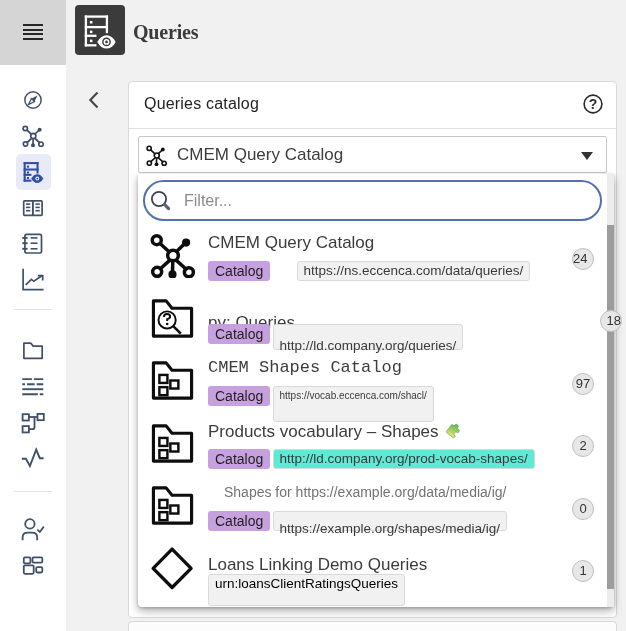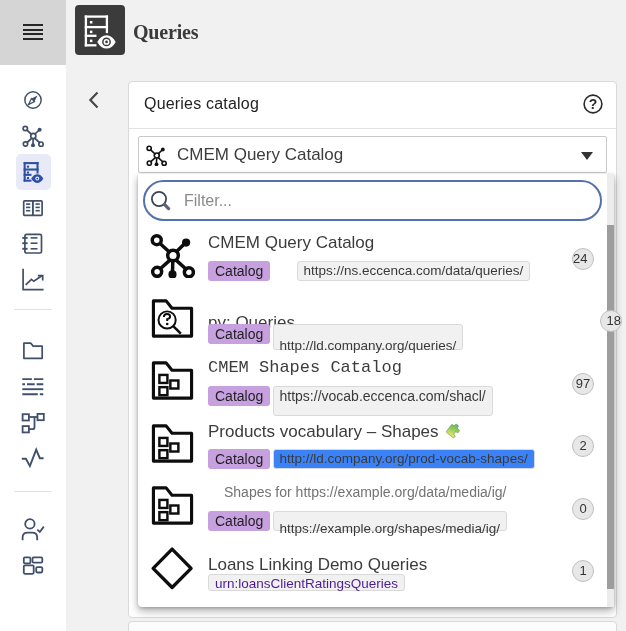--- a/index.html
+++ b/index.html
@@ -251,52 +251,52 @@
 <div class="abs" style="left:208px; top:313px; font-size:17px; color:#3c3c3c; line-height:19px;">pv: Queries</div>
 <div class="abs" style="left:208px; top:323.5px; height:20px; background:#c7a0e0; border-radius:3px; font-size:14px; font-weight:500; color:#1f1f1f; line-height:20px; padding:0 7px;">Catalog</div>
 <div class="abs" style="left:272.5px; top:323.5px; height:20px; background:#f1f1f1; border:1px solid #d9d9d9; border-radius:3px; font-size:13.5px; color:#3a3a3a; line-height:18.5px; padding:12px 6px;">http://ld.company.org/queries/</div>
 <div class="abs" style="left:572px; top:310px; width:22px; height:22px; background:#e7e7e7; border:1px solid #c0c0c0; border-radius:50%; font-size:13px; color:#333; line-height:20.5px; text-align:right;margin-left:28px;">18</div>
 
 <svg class="abs" style="left:150px; top:358px;" width="45" height="45" viewBox="0 0 46 46">
     <use href="#foldershapes"></use>
   </svg>
 <div class="abs" style="left:208px; top:358px; font-size:17px; color:#3c3c3c; line-height:19px;font-family:Liberation Mono, monospace;">CMEM Shapes Catalog</div>
 <div class="abs" style="left:208px; top:386px; height:20px; background:#c7a0e0; border-radius:3px; font-size:14px; font-weight:500; color:#1f1f1f; line-height:20px; padding:0 7px;">Catalog</div>
-<div class="abs" style="left:272.5px; top:386px; height:30px; background:#f1f1f1; border:1px solid #d9d9d9; border-radius:3px; font-size:14px; color:#3a3a3a; line-height:18.5px; padding:0 6px;">https://vocab.eccenca.com/shacl/</div>
+<div class="abs" style="left:272.5px; top:386px; height:36px; background:#f1f1f1; border:1px solid #d9d9d9; border-radius:3px; font-size:10px; color:#3a3a3a; line-height:18.5px; padding:0 6px;">https://vocab.eccenca.com/shacl/</div>
 <div class="abs" style="left:572px; top:372.5px; width:22px; height:22px; background:#e7e7e7; border:1px solid #c0c0c0; border-radius:50%; font-size:13px; color:#333; line-height:20.5px; text-align:center;">97</div>
 
 <svg class="abs" style="left:150px; top:420.5px;" width="45" height="45" viewBox="0 0 46 46">
     <use href="#foldershapes"></use>
   </svg>
 <div class="abs" style="left:208px; top:420.5px; font-size:17px; color:#3c3c3c; line-height:19px;">Products vocabulary – Shapes
   <svg width="19" height="19" viewBox="0 0 24 24" style="vertical-align:-3.5px; margin-left:2px;">
     <defs>
         <linearGradient id="pg" x1="0" y1="0" x2="0.25" y2="1">
       <stop offset="0" stop-color="#55b45e"></stop>
           <stop offset="0.5" stop-color="#8cc95c"></stop>
           <stop offset="1" stop-color="#d8e464"></stop>
     </linearGradient>
       </defs>
     <g transform="rotate(38 12 12)">
       <path d="M4.6,7.8 h3.6 a2.6,2.6 0 1 1 4.6,0 H16 a1.2,1.2 0 0 1 1.2,1.2 v2.9 a2.6,2.6 0 1 0 0,4.9 V19 a1.2,1.2 0 0 1 -1.2,1.2 H5.8 a1.2,1.2 0 0 1 -1.2,-1.2 z" fill="url(#pg)" stroke="#4f8a4a" stroke-width="0.6"></path>
     </g>
   </svg>
 </div>
 <div class="abs" style="left:208px; top:448.5px; height:20px; background:#c7a0e0; border-radius:3px; font-size:14px; font-weight:500; color:#1f1f1f; line-height:20px; padding:0 7px;">Catalog</div>
-<div class="abs" style="left:272.5px; top:448.5px; height:20px; background:#3b82f6; border:1px solid #d9d9d9; border-radius:3px; font-size:13.5px; color:#3a3a3a; line-height:18.5px; padding:0 6px;">http://ld.company.org/prod-vocab-shapes/</div>
+<div class="abs" style="left:272.5px; top:448.5px; height:20px; background:#5eead4; border:1px solid #d9d9d9; border-radius:3px; font-size:13.5px; color:#3a3a3a; line-height:18.5px; padding:0 6px;">http://ld.company.org/prod-vocab-shapes/</div>
 <div class="abs" style="left:572px; top:435px; width:22px; height:22px; background:#e7e7e7; border:1px solid #c0c0c0; border-radius:50%; font-size:13px; color:#333; line-height:20.5px; text-align:center;">2</div>
 
 <svg class="abs" style="left:150px; top:483px;" width="45" height="45" viewBox="0 0 46 46">
     <use href="#foldershapes"></use>
   </svg>
 <div class="abs" style="left:224px; top:483px; font-size:14px; color:#737373; line-height:19px;">Shapes for https://example.org/data/media/ig/</div>
 <div class="abs" style="left:208px; top:511px; height:20px; background:#c7a0e0; border-radius:3px; font-size:14px; font-weight:500; color:#1f1f1f; line-height:20px; padding:0 7px;">Catalog</div>
 <div class="abs" style="left:272.5px; top:511px; height:20px; background:#f1f1f1; border:1px solid #d9d9d9; border-radius:3px; font-size:13.5px; color:#3a3a3a; line-height:18.5px; padding:8px 6px;">https://example.org/shapes/media/ig/</div>
 <div class="abs" style="left:572px; top:497.5px; width:22px; height:22px; background:#e7e7e7; border:1px solid #c0c0c0; border-radius:50%; font-size:13px; color:#333; line-height:20.5px; text-align:center;">0</div>
 
 <svg class="abs" style="left:150px; top:545.5px;" width="45" height="45" viewBox="0 0 46 46">
     <use href="#diamond"></use>
   </svg>
 <div class="abs" style="left:208px; top:555px; font-size:17px; color:#3c3c3c; line-height:19px;">Loans Linking Demo Queries</div>
-<div class="abs" style="left:208px; top:573.5px; height:17px; background:#f1f1f1; border:1px solid #d9d9d9; border-radius:3px; font-size:13.5px; color:#4c1d95; line-height:18.5px; padding:0 6px;">urn:loansClientRatingsQueries</div>
+<div class="abs" style="left:208px; top:573.5px; height:32px; background:#f1f1f1; border:1px solid #d9d9d9; border-radius:3px; font-size:13.5px; color:#000000; line-height:18.5px; padding:0 6px;">urn:loansClientRatingsQueries</div>
 <div class="abs" style="left:572px; top:560px; width:22px; height:22px; background:#e7e7e7; border:1px solid #c0c0c0; border-radius:50%; font-size:13px; color:#333; line-height:20.5px; text-align:center;">1</div>
 
 <div class="abs" style="left:128px; top:621px; width:489px; height:20px; background:#fcfcfc; border:1px solid #d9d9d9; border-radius:4px 4px 0 0;"></div>
 
 </body></html>

